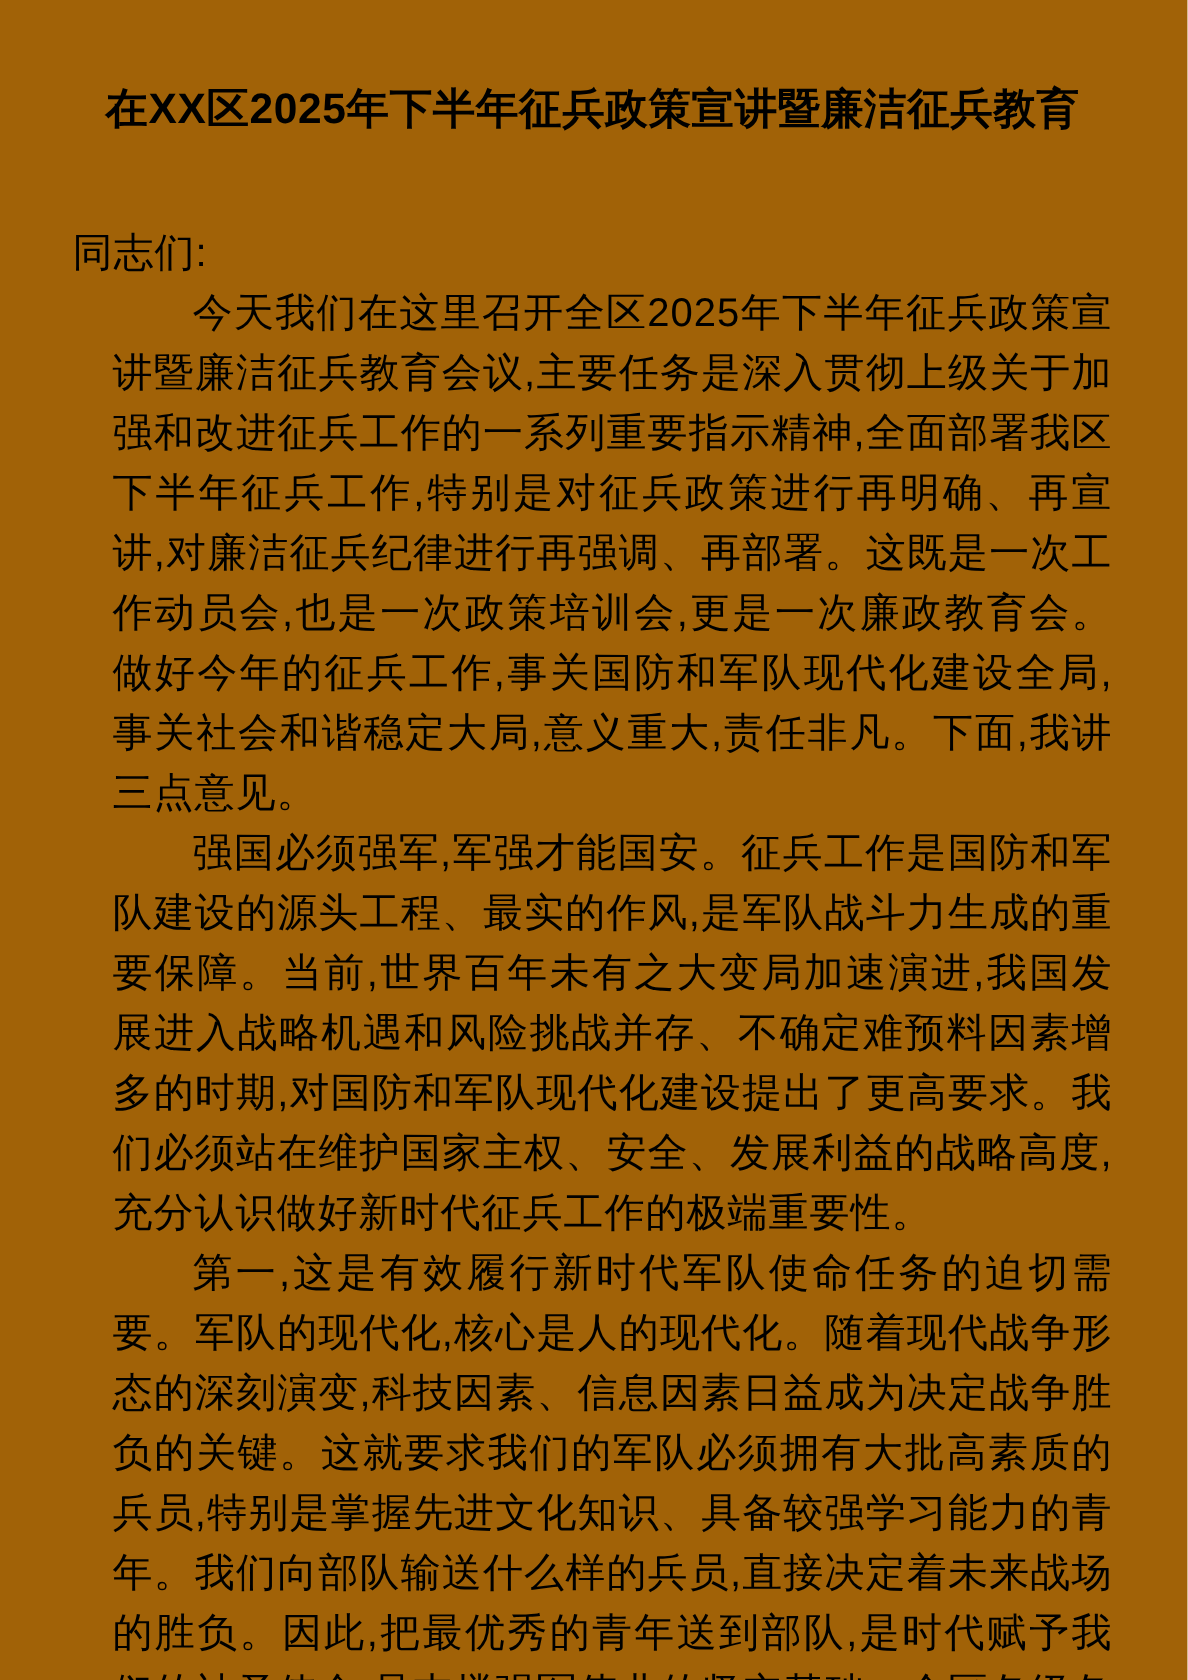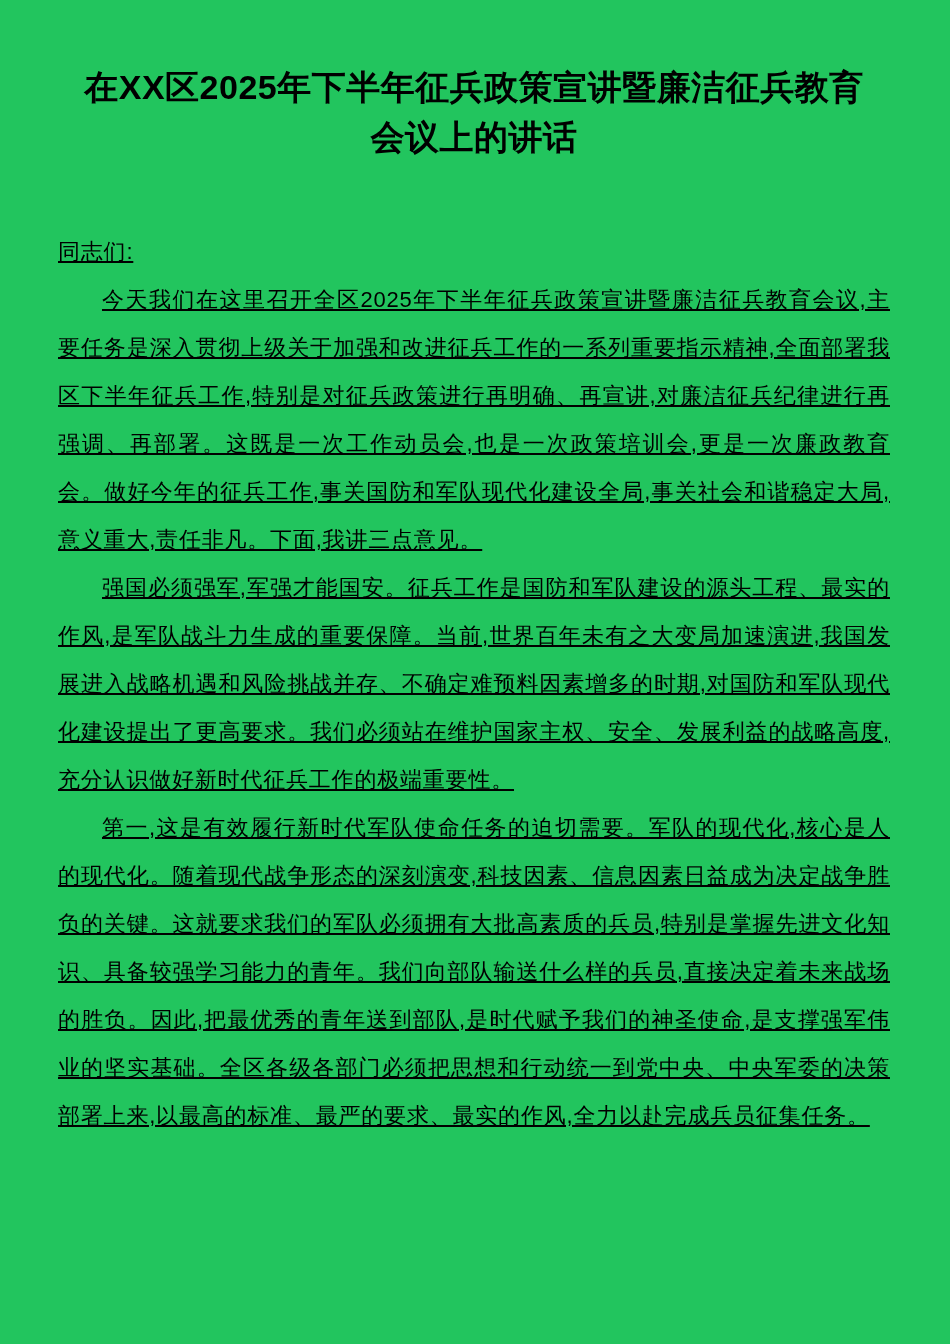--- a/index.html
+++ b/index.html
@@ -11,59 +11,58 @@
     width: 950px;
     height: 1344px;
     overflow: hidden;
     font-family: "Liberation Sans", sans-serif;
     color: #000000;
   }
   .page {
     box-sizing: border-box;
     width: 950px;
     height: 1344px;
-    background: #22c55e;
+    background: #a16207;
     padding: 62px 60px 40px 58px;
     overflow: hidden;
   }
   .doc-title {
     margin: 0 0 66px 0;
     font-size: 34px;
     font-weight: 700;
     line-height: 50px;
     text-align: center;
     letter-spacing: 0.5px;
   }
   .doc-title .title-line {
     display: block;
   }
   .para {
     margin: 0;
-    font-size: 22px;
+    font-size: 32px;
     line-height: 48px;
     letter-spacing: 0.8px;
     text-align: justify;
     word-break: normal;
-    text-decoration: underline;
   }
   .para.indent {
     text-indent: 2em;
+    margin-left: 32px;
   }
   .para.heading {
     font-weight: 700;
   }
 </style>
 </head>
 <body>
 
 <div class="page">
 
   <h1 class="doc-title">
     <span class="title-line">在XX区2025年下半年征兵政策宣讲暨廉洁征兵教育</span>
-    <span class="title-line">会议上的讲话</span>
   </h1>
 
   <p class="para">同志们:</p>
 
   <p class="para indent">今天我们在这里召开全区2025年下半年征兵政策宣讲暨廉洁征兵教育会议,主要任务是深入贯彻上级关于加强和改进征兵工作的一系列重要指示精神,全面部署我区下半年征兵工作,特别是对征兵政策进行再明确、再宣讲,对廉洁征兵纪律进行再强调、再部署。这既是一次工作动员会,也是一次政策培训会,更是一次廉政教育会。做好今年的征兵工作,事关国防和军队现代化建设全局,事关社会和谐稳定大局,意义重大,责任非凡。下面,我讲三点意见。</p>
 
 
   <p class="para indent">强国必须强军,军强才能国安。征兵工作是国防和军队建设的源头工程、最实的作风,是军队战斗力生成的重要保障。当前,世界百年未有之大变局加速演进,我国发展进入战略机遇和风险挑战并存、不确定难预料因素增多的时期,对国防和军队现代化建设提出了更高要求。我们必须站在维护国家主权、安全、发展利益的战略高度,充分认识做好新时代征兵工作的极端重要性。</p>
 
   <p class="para indent">第一,这是有效履行新时代军队使命任务的迫切需要。军队的现代化,核心是人的现代化。随着现代战争形态的深刻演变,科技因素、信息因素日益成为决定战争胜负的关键。这就要求我们的军队必须拥有大批高素质的兵员,特别是掌握先进文化知识、具备较强学习能力的青年。我们向部队输送什么样的兵员,直接决定着未来战场的胜负。因此,把最优秀的青年送到部队,是时代赋予我们的神圣使命,是支撑强军伟业的坚实基础。全区各级各部门必须把思想和行动统一到党中央、中央军委的决策部署上来,以最高的标准、最严的要求、最实的作风,全力以赴完成兵员征集任务。</p>

